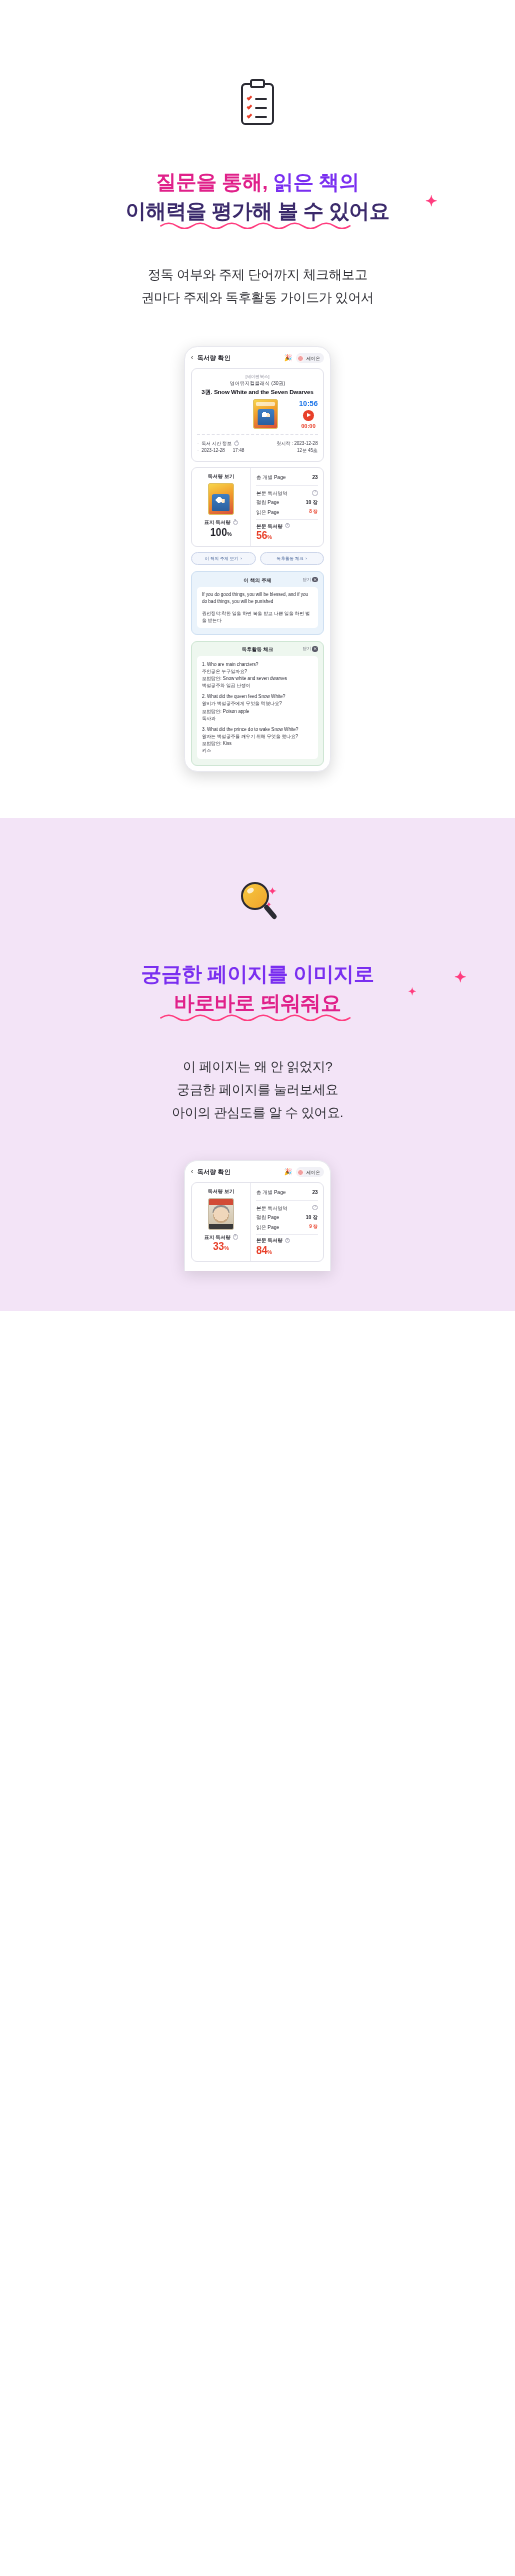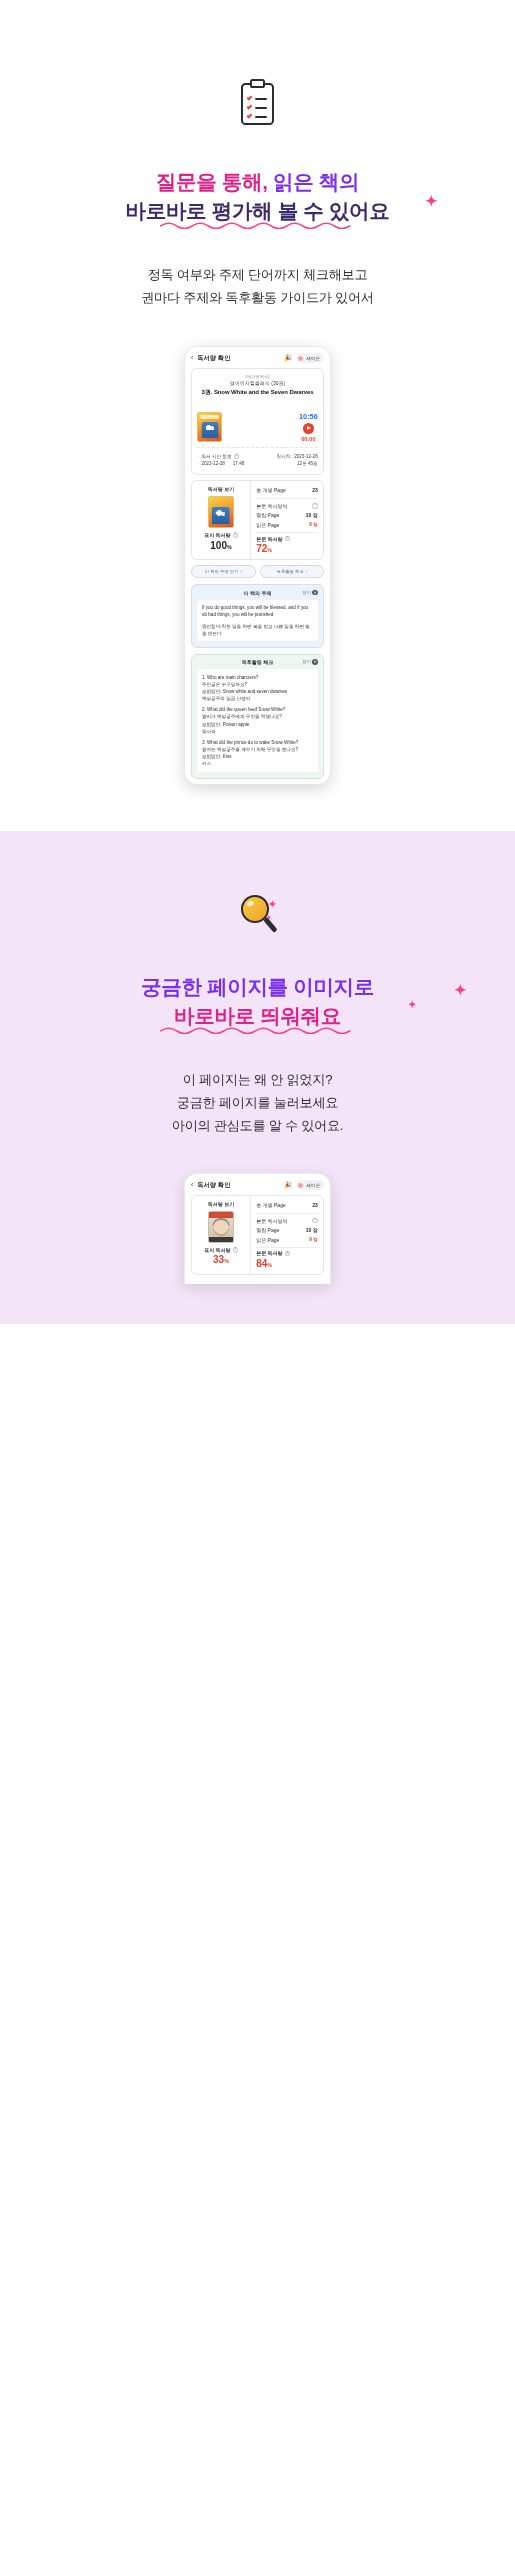--- a/index.html
+++ b/index.html
@@ -170,23 +170,23 @@
   .bk-pub { font-size: 4.3px; color: #8b8b99; text-align: center; }
   .bk-series { font-size: 5px; color: #3a3a45; text-align: center; margin-top: 0.7px;}
   .bk-title {
     font-size: 6px; font-weight: bold; color: #14141c;
     text-align: center; margin-top: 2px; letter-spacing: -0.1px;
   }
 
   .bk-row {
     display: flex;
     align-items: center;
-    justify-content: space-between;
+    justify-content: flex-end;
     gap: 21px;
-    margin-top: 15px;
+    margin-top: 2px;
   }
   .bk-cover {
     width: 25px; height: 30px;
     border-radius: 2px;
     background: linear-gradient(160deg,#f7d54a 0%,#f29c2b 45%,#d94f3a 100%);
     position: relative;
     overflow: hidden;
     border: 0.7px solid #e0c060;
   }
   .bk-cover .bc-fig {
@@ -442,21 +442,21 @@
       <div class="cb-check" style="left:9.2px; top:35px;"></div>
       <div class="cb-line" style="left:17px; top:37px; width:12px;"></div>
     </div>
 
     <h2 class="headline">
       <span class="hl-row">
         <span class="g-pink">질문을 통해,</span>
         <span class="g-purple">읽은 책의</span>
       </span>
       <span class="hl-row">
-        <span class="g-dark">바로바로 평가해 볼 수 있어요</span>
+        <span class="g-dark">이해력을 평가해 볼 수 있어요</span>
         <span class="sparkle" style="right:78px; top:-2.6px;">✦</span>
       </span>
     </h2>
 
     <svg class="squiggle" viewBox="0 0 300 14">
       <path d="M2 9 Q 14 1, 26 9 T 50 9 T 74 9 T 98 9 T 122 9 T 146 9 T 170 9 T 194 9 T 218 9 T 242 9 T 266 9 T 290 9" fill="none" stroke="#ff3d7f" stroke-width="2.5" stroke-linecap="round"></path>
     </svg>
 
     <div class="subtext">
       <div>정독 여부와 주제 단어까지 체크해보고</div>
@@ -545,21 +545,21 @@
             <div class="sr-row">
               <span>읽은 Page</span>
               <span class="sr-val-sm">8 장</span>
             </div>
             <div class="sr-sep"></div>
             <div class="stat-sub" style="justify-content:flex-start;">
               <span>본문 독서량</span>
               <span class="qmark">?</span>
             </div>
             <div class="big-pct-red">
-              <span>72</span><span class="unit">%</span>
+              <span>56</span><span class="unit">%</span>
             </div>
           </div>
         </div>
 
         <div class="btn-row">
           <div class="pill-btn">
             <span>이 책의 주제 보기</span>
             <span class="chev">›</span>
           </div>
           <div class="pill-btn">

